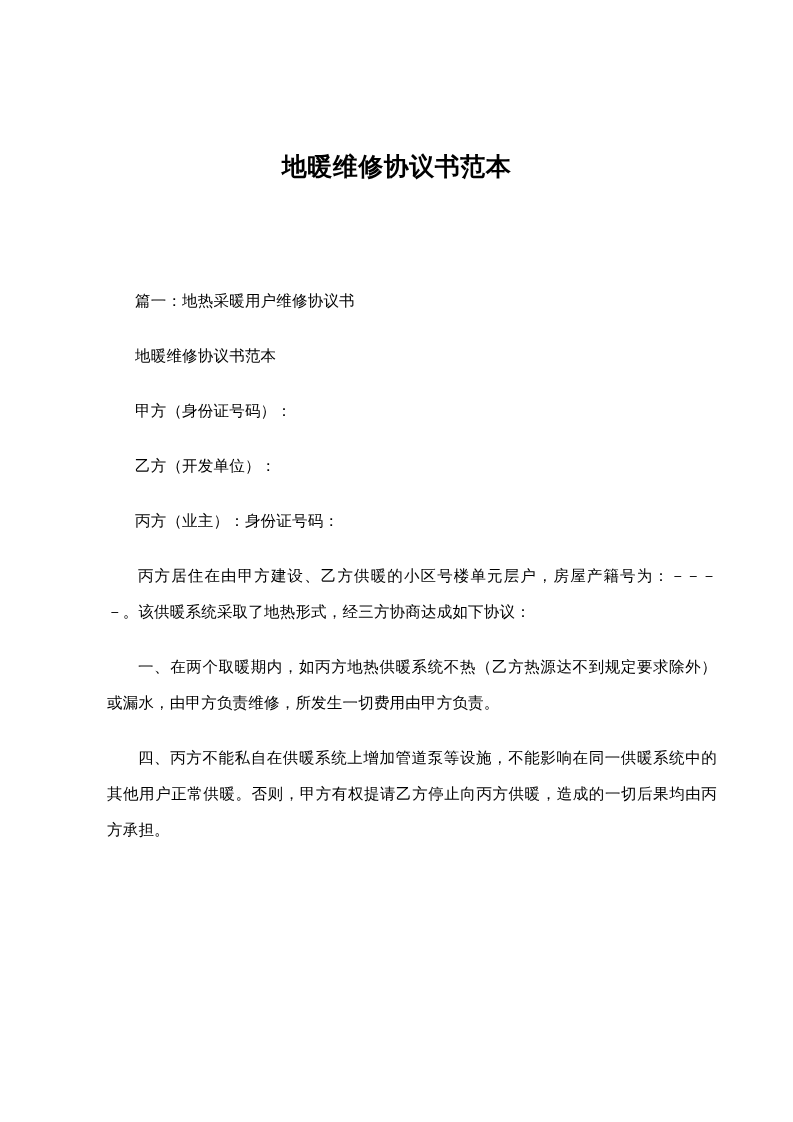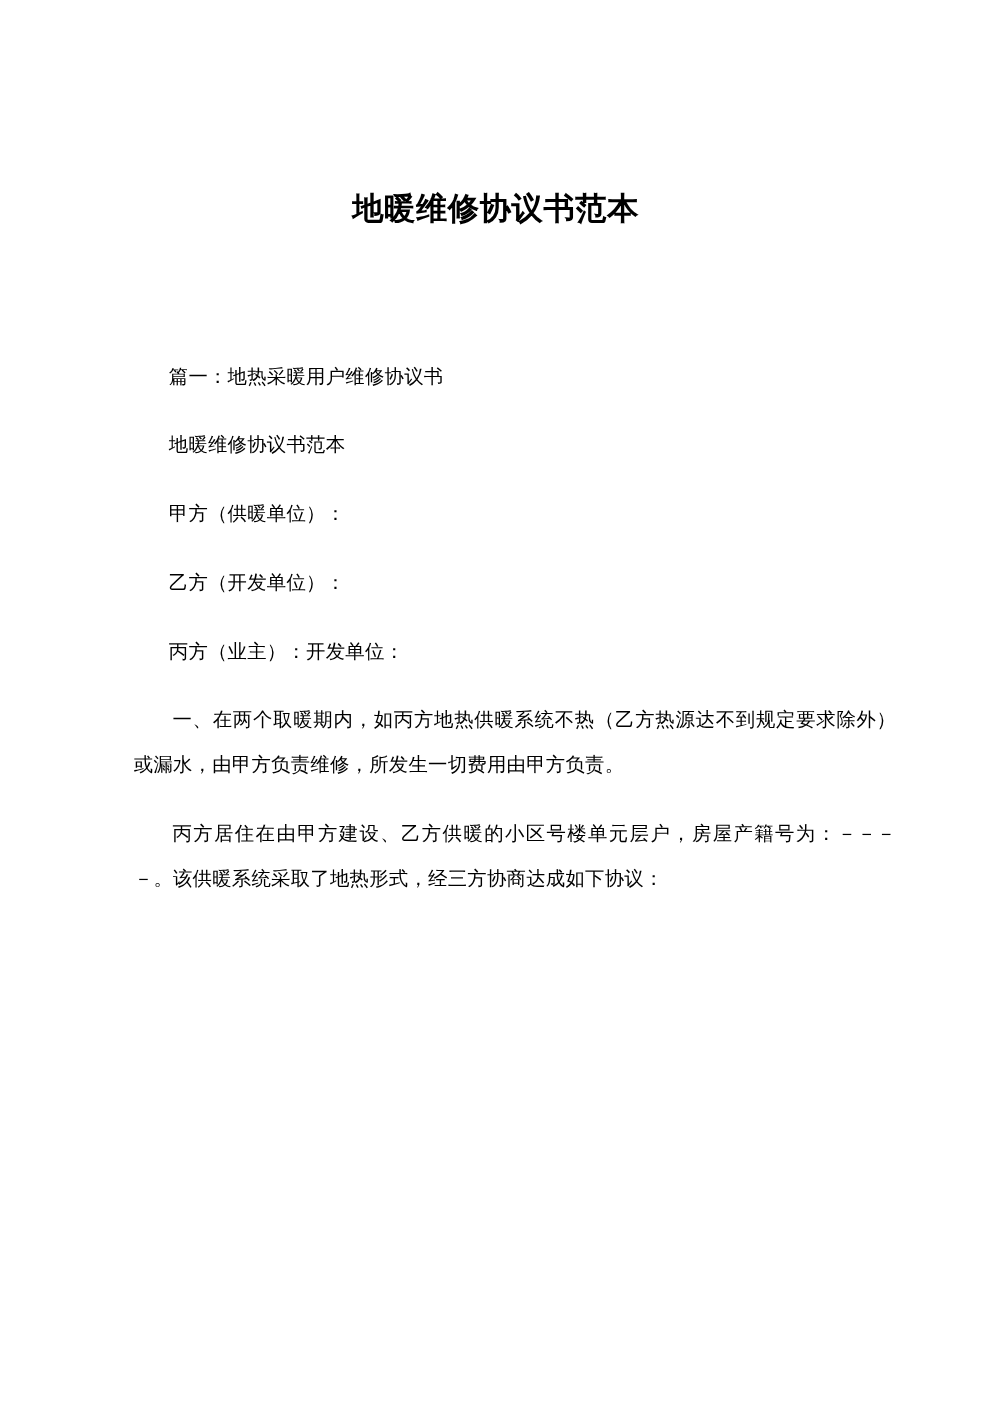--- a/index.html
+++ b/index.html
@@ -83,30 +83,31 @@
 <div class="page">
 
   <h1 class="doc-title">地暖维修协议书范本</h1>
 
   <div class="body-block">
 
     <p class="para lead">篇一：地热采暖用户维修协议书</p>
 
     <p class="para lead">地暖维修协议书范本</p>
 
-    <p class="para lead">甲方（供暖单位）：</p>
+    <p class="para lead">甲方（身份证号码）：</p>
 
     <p class="para lead">乙方（开发单位）：</p>
 
-    <p class="para lead">丙方（业主）：开发单位：</p>
+    <p class="para lead">丙方（业主）：身份证号码：</p>
+
+    <p class="para flow">丙方居住在由甲方建设、乙方供暖的小区号楼单元层户，房屋产籍号为：－－－－。该供暖系统采取了地热形式，经三方协商达成如下协议：</p>
 
     <p class="para flow">一、在两个取暖期内，如丙方地热供暖系统不热（乙方热源达不到规定要求除外）或漏水，由甲方负责维修，所发生一切费用由甲方负责。</p>
 
-    <p class="para flow">丙方居住在由甲方建设、乙方供暖的小区号楼单元层户，房屋产籍号为：－－－－。该供暖系统采取了地热形式，经三方协商达成如下协议：</p>
 
 
-
+    <p class="para flow tight">四、丙方不能私自在供暖系统上增加管道泵等设施，不能影响在同一供暖系统中的其他用户正常供暖。否则，甲方有权提请乙方停止向丙方供暖，造成的一切后果均由丙方承担。</p>
 
   </div>
 
   <div class="page-number">1</div>
 
 </div>
 
 </body></html>

